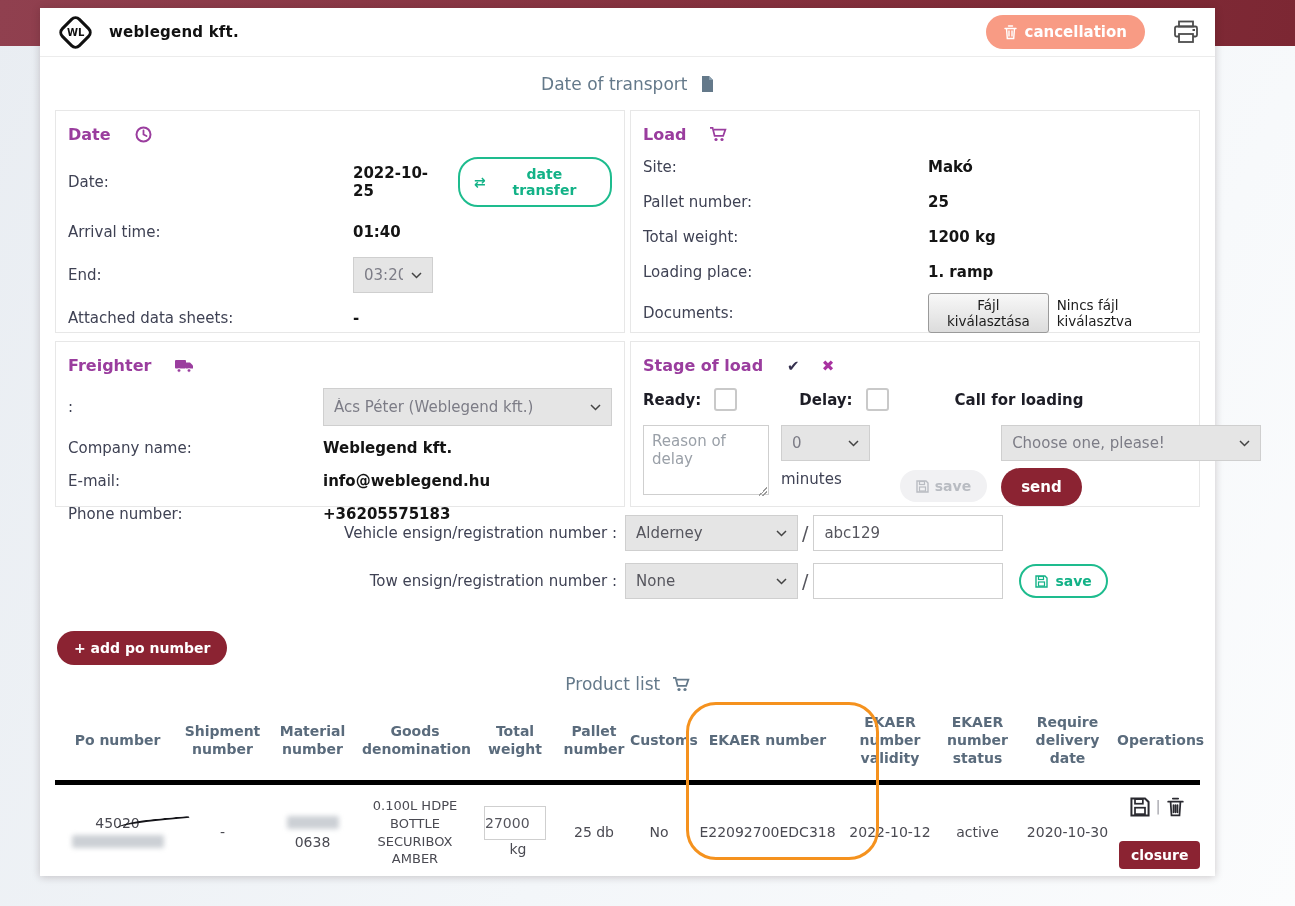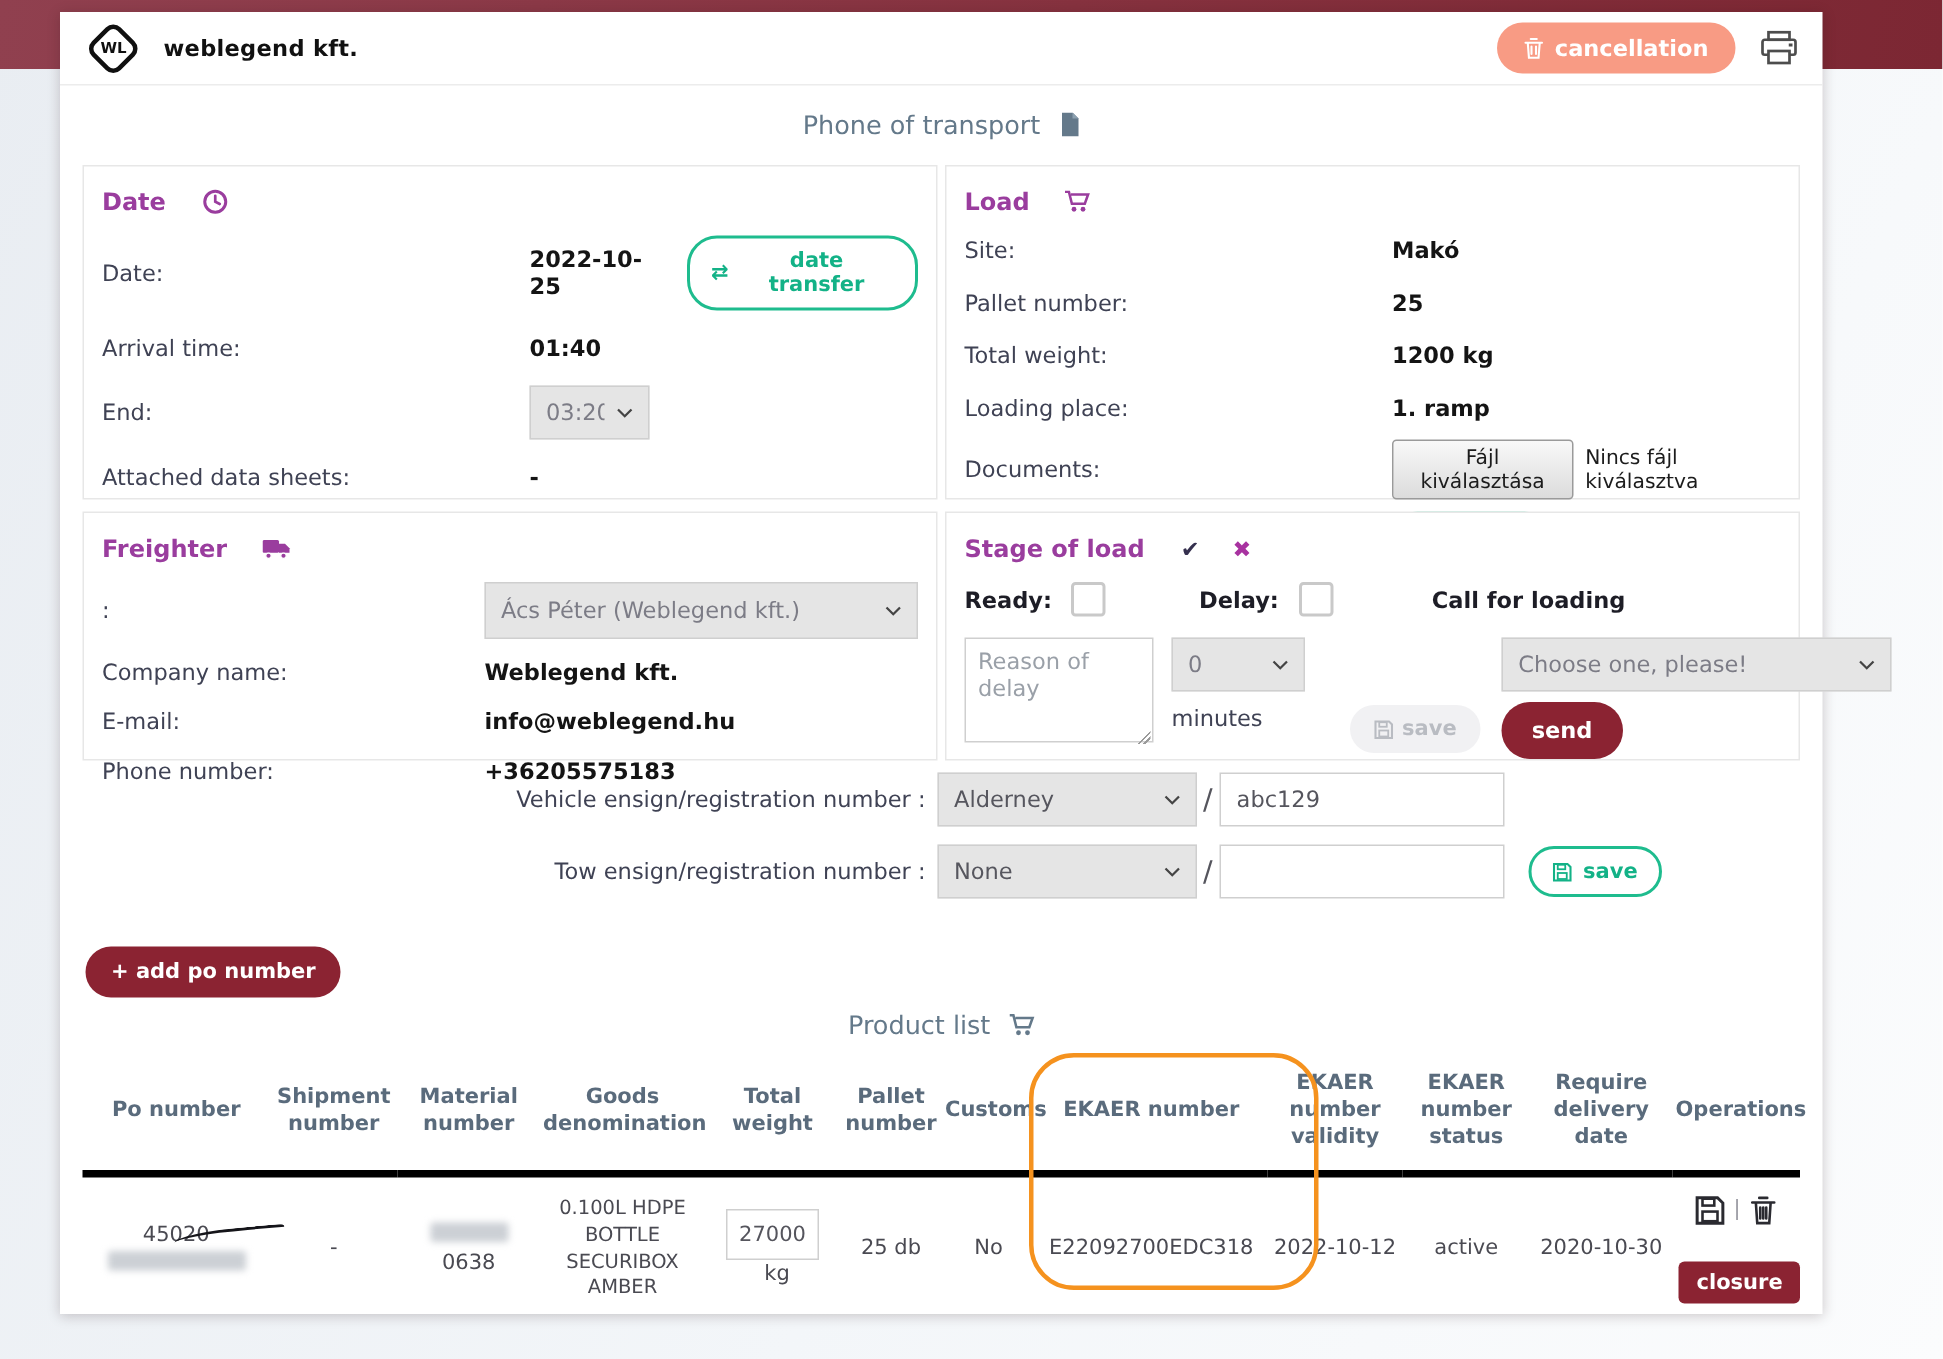--- a/index.html
+++ b/index.html
@@ -15,21 +15,21 @@
     background:#fff; box-shadow:0 1px 8px rgba(40,20,25,.22); }
 
   
   .card-header { position:absolute; top:0; left:0; right:0; height:49px;
     border-bottom:1px solid #ececec; display:flex; align-items:center; padding:0 16px; }
   .brand { display:flex; align-items:center; gap:12px; }
   .logo-diamond { width:27px; height:27px; border:3px solid #101010; border-radius:7px;
     transform:rotate(45deg); display:flex; align-items:center; justify-content:center; margin:6px 8px 6px 6px; }
   .logo-diamond span { transform:rotate(-45deg); font-weight:bold; font-size:10px; color:#101010; }
   .brand-name { font-weight:700; font-size:15px; color:#111; letter-spacing:.2px; }
-  .header-actions { margin-left:auto; display:flex; align-items:center; gap:16px; }
+  .header-actions { margin-left:auto; display:flex; align-items:center; gap:28px; }
   .btn-cancel { display:inline-flex; align-items:center; gap:8px; background:#f89b84; color:#fff;
     border:none; border-radius:18px; padding:8px 18px; font-weight:700; font-size:15px; cursor:pointer;
     font-family:inherit; }
   .icon-btn { background:none; border:none; cursor:pointer; display:flex; align-items:center; }
 
   
   .page-title { position:absolute; top:66px; left:0; width:100%; text-align:center;
     color:#64798a; font-size:17px; }
   .page-title .ttl-icon { vertical-align:-2px; margin-left:8px; }
 
@@ -105,21 +105,21 @@
   .product-title .ttl-icon { vertical-align:-2px; margin-left:7px; }
 
   
   .table-zone { position:absolute; left:15px; right:15px; top:697px; }
   table { width:100%; table-layout:fixed; border-collapse:collapse; }
   th { color:#5a6b7c; font-weight:700; font-size:14px; padding:8px 2px 12px; text-align:center;
     vertical-align:middle; line-height:1.3; }
   td { border-top:5px solid #000000; padding:12px 4px; font-size:14px; color:#4a4a52;
     text-align:center; vertical-align:middle; line-height:1.35; }
   .goods-cell { font-size:13px; }
-  .w-input { width:62px; height:34px; border:1px solid #cfcfcf; text-align:center; font-size:14px;
+  .w-input { width:62px; height:34px; border:1px solid #cfcfcf; text-align:left; font-size:14px;
     color:#55555d; font-family:inherit; }
   .kg { margin-left:6px; }
   .redact { display:inline-block; height:13px; background:#ccd0d5; border-radius:2px;
     filter:blur(2.5px); vertical-align:-1px; }
   .po-wrap { position:relative; display:inline-block; }
   .scribble { position:absolute; right:-14px; top:5px; width:74px; height:8px;
     border-top:2px solid #15151a; border-radius:100% 10%/120% 30%; transform:rotate(-5deg); }
   .ops-icons { display:flex; align-items:center; justify-content:center; gap:6px; }
   .ops-sep { color:#9a9aa2; }
   .btn-closure { border-radius:4px; padding:6px 12px; font-size:14px; margin-top:24px; }
@@ -152,21 +152,21 @@
           <rect x="6" y="1.5" width="14" height="5" fill="none" stroke="#4d4d4d" stroke-width="1.8"></rect>
           <rect x="2" y="6.5" width="22" height="10" rx="1.5" fill="none" stroke="#4d4d4d" stroke-width="1.8"></rect>
           <rect x="6" y="14" width="14" height="8" fill="#fff" stroke="#4d4d4d" stroke-width="1.8"></rect>
           <rect x="19.5" y="9" width="2.5" height="2" fill="#4d4d4d"></rect>
         </svg>
       </button>
     </div>
   </div>
 
   <div class="page-title">
-    <span>Phone of transport</span>
+    <span>Date of transport</span>
     <svg class="ttl-icon" width="13" height="16" viewBox="0 0 13 16">
       <path d="M1 0h7l4 4v12H1z" fill="#64798a"></path>
       <path d="M8 0l4 4H8z" fill="#8ba0af"></path>
     </svg>
   </div>
 
   <div class="panel" id="panel-date">
     <div class="panel-title">
       <span>Date</span>
       <span class="ticon">

